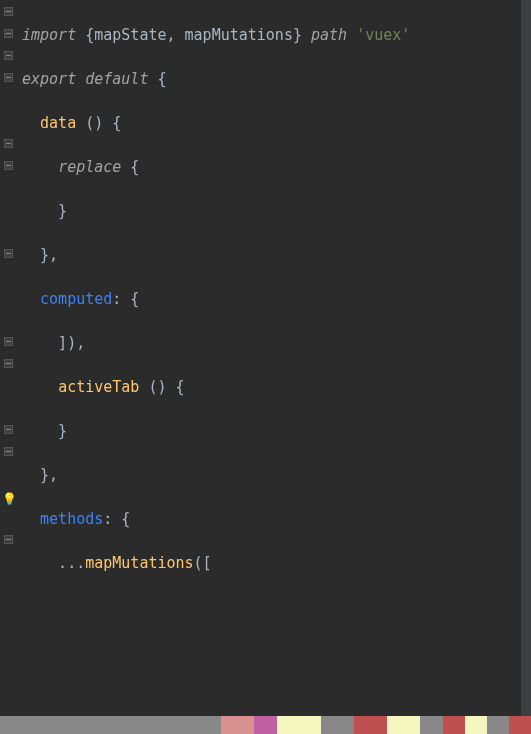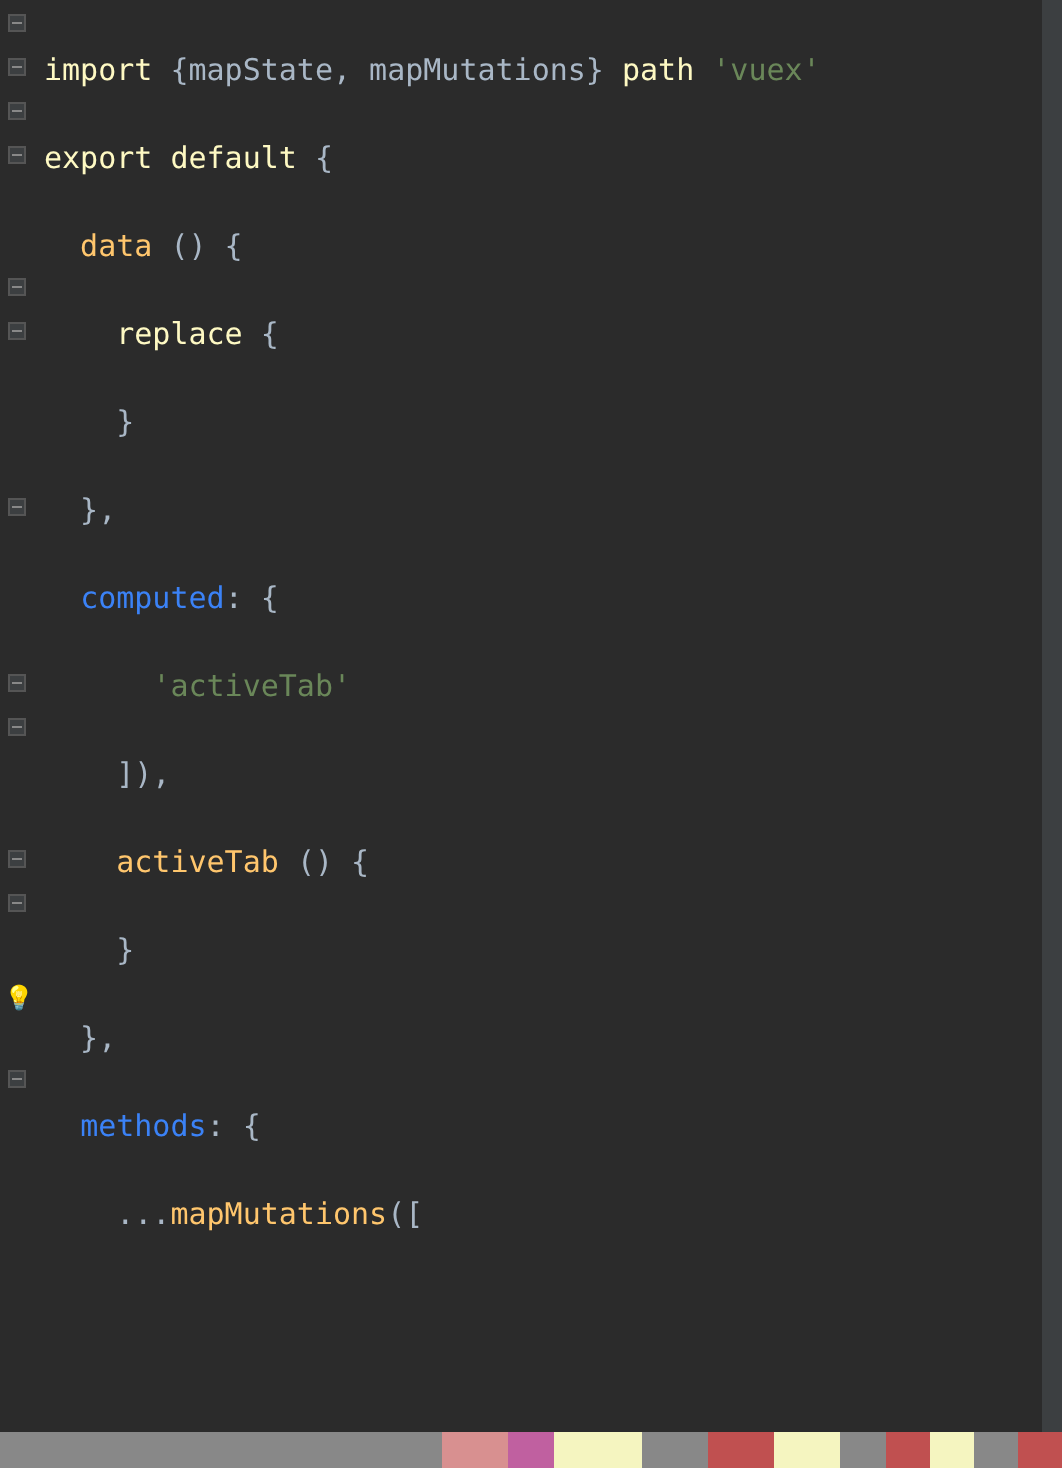--- a/index.html
+++ b/index.html
@@ -45,21 +45,21 @@
       left: 2px;
       color: #ffc66d;
       font-size: 12px;
     }
     .code {
       flex: 1;
       padding: 2px 0 0 4px;
       white-space: pre;
     }
     .line { height: 22px; }
-    .kw { color: #fef9c3; }
+    .kw { color: #a3a3a3; font-style: italic; }
     .str { color: #6a8759; }
     .fn { color: #ffc66d; text-align: right; }
     .prop { color: #3b82f6; }
     .scrollbar {
       width: 10px;
       background: #3c3f41;
       flex-shrink: 0;
     }
     .footer {
       position: absolute;
@@ -103,21 +103,20 @@
     <div class="bulb" style="top:488px">💡</div>
   </div>
   <div class="code">
 <div class="line"><span class="kw">import</span><span> {mapState, mapMutations} </span><span class="kw">path</span><span class="str"> 'vuex'</span></div>
 <div class="line"><span class="kw">export default</span><span> {</span></div>
 <div class="line"><span class="fn">  data </span><span>() {</span></div>
 <div class="line"><span>    </span><span class="kw">replace</span><span> {</span></div>
 <div class="line"><span>    }</span></div>
 <div class="line"><span>  },</span></div>
 <div class="line"><span>  </span><span class="prop">computed</span><span>: {</span></div>
-<div class="line"><span>      </span><span class="str">'activeTab'</span></div>
 <div class="line"><span>    ]),</span></div>
 <div class="line"><span>    </span><span class="fn">activeTab </span><span>() {</span></div>
 <div class="line"><span>    }</span></div>
 <div class="line"><span>  },</span></div>
 <div class="line"><span>  </span><span class="prop">methods</span><span>: {</span></div>
 <div class="line"><span>    ...</span><span class="fn">mapMutations</span><span>([</span></div>
 
 
 
 

